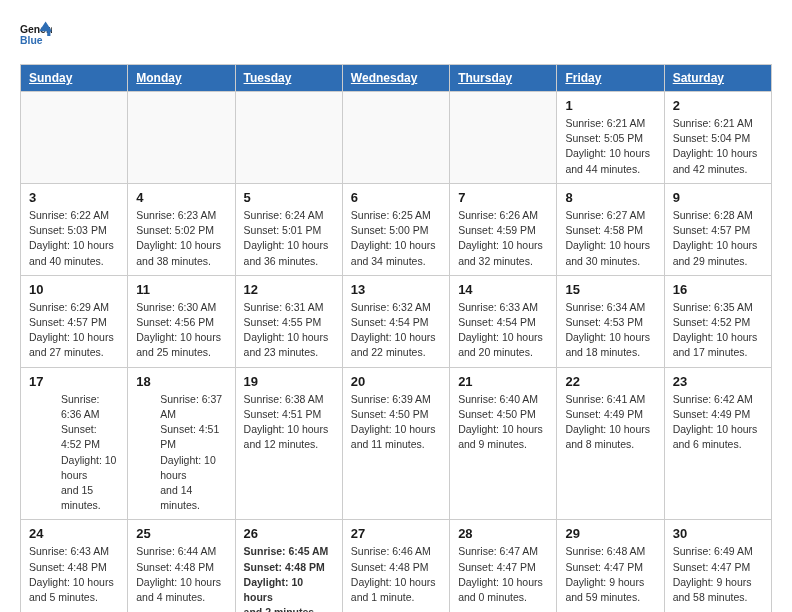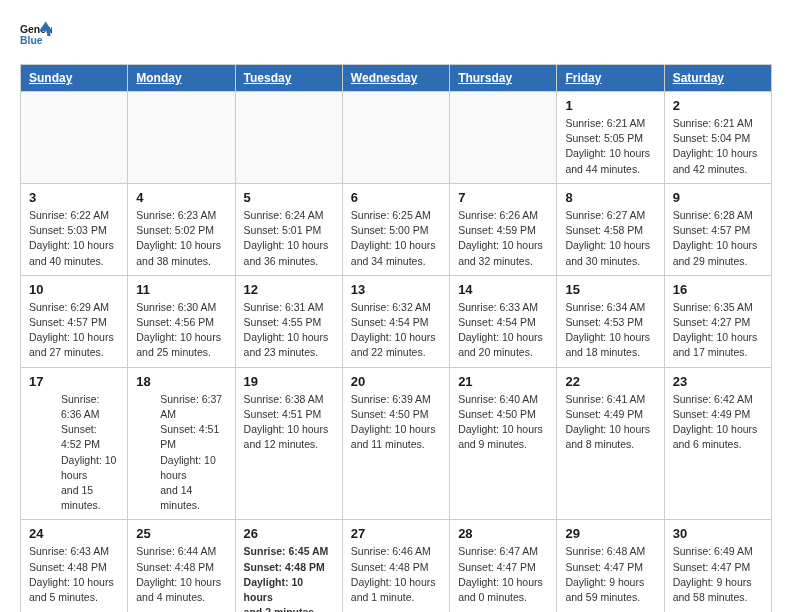--- a/index.html
+++ b/index.html
@@ -217,21 +217,21 @@
         <td>
           <span class="day-number">15</span>
           <div class="day-info" style="white-space: pre-line;">Sunrise: 6:34 AM
 Sunset: 4:53 PM
 Daylight: 10 hours
 and 18 minutes.</div>
         </td>
         <td>
           <span class="day-number">16</span>
           <div class="day-info" style="white-space: pre-line;">Sunrise: 6:35 AM
-Sunset: 4:27 PM
+Sunset: 4:52 PM
 Daylight: 10 hours
 and 17 minutes.</div>
         </td>
       </tr>
       <tr>
         <td>
           <span class="day-number">17</span>
           <div class="day-info" style="white-space: pre-line; margin-left: 32px;">Sunrise: 6:36 AM
 Sunset: 4:52 PM
 Daylight: 10 hours

